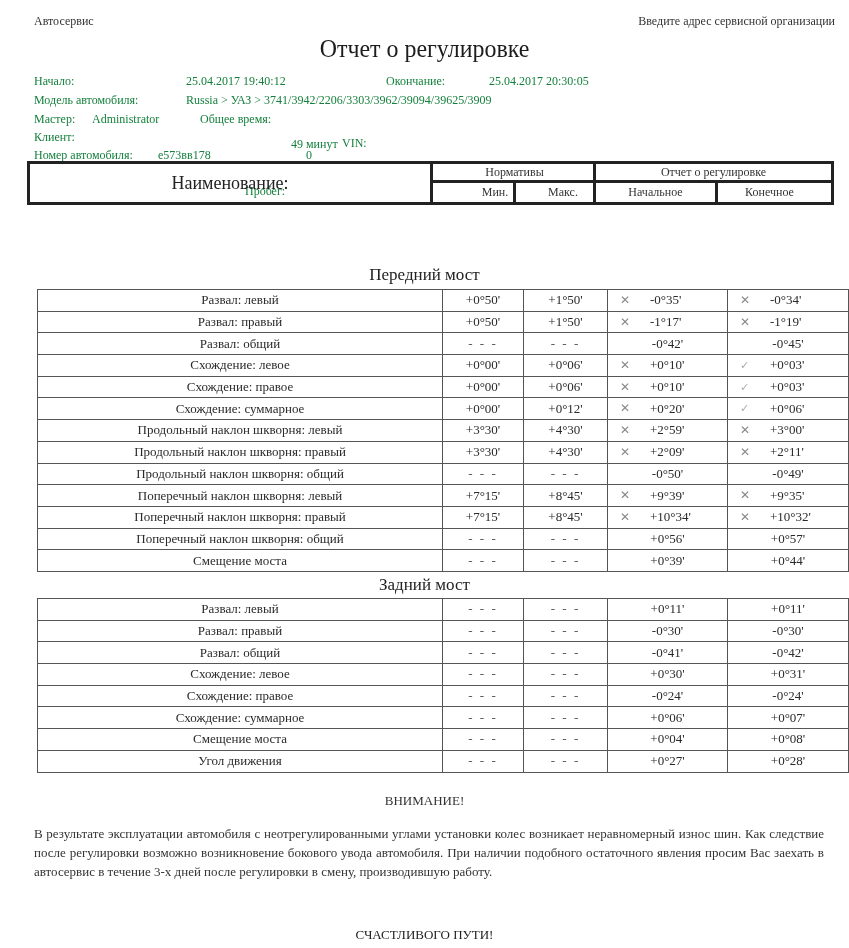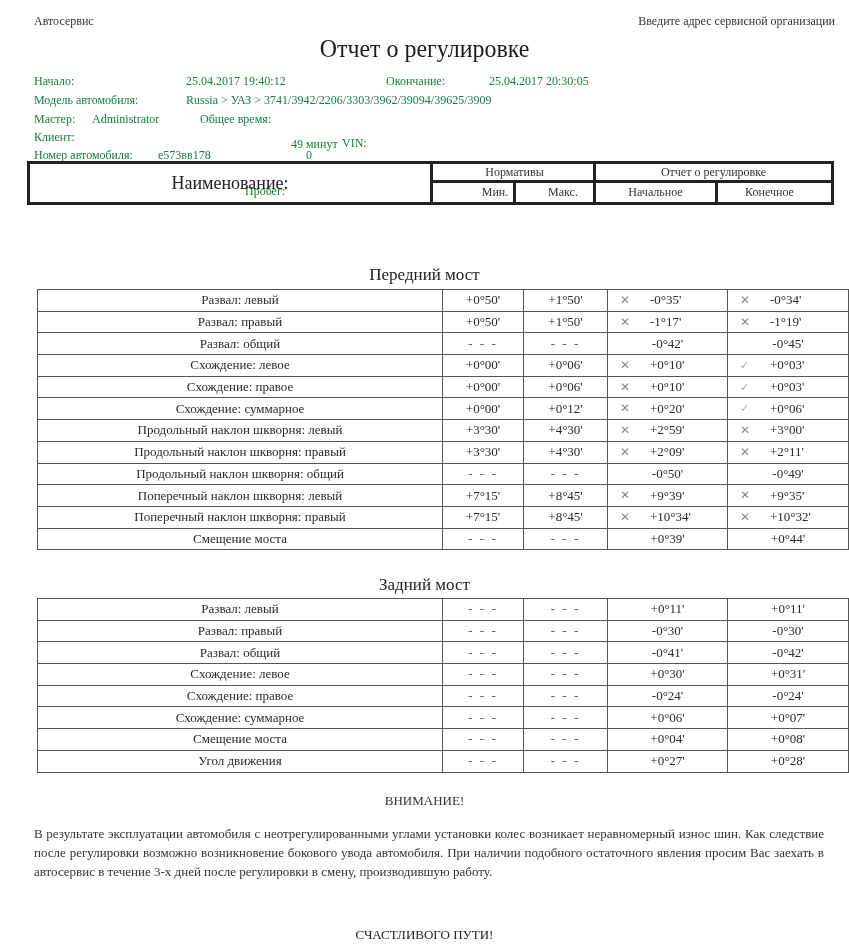--- a/index.html
+++ b/index.html
@@ -375,20 +375,43 @@
           </div>
         </td>
         <td class="c-final">
           <div class="valwrap has-mark">
             <span class="mark">✕</span>
             <span>+10°32'</span>
           </div>
         </td>
       </tr>
       <tr>
+        <td class="c-name">Поперечный наклон шкворня: общий</td>
+        <td class="c-min">
+          <div class="valwrap">
+            <span class="dash">- - -</span>
+          </div>
+        </td>
+        <td class="c-max">
+          <div class="valwrap">
+            <span class="dash">- - -</span>
+          </div>
+        </td>
+        <td class="c-init">
+          <div class="valwrap">
+            <span>+0°56'</span>
+          </div>
+        </td>
+        <td class="c-final">
+          <div class="valwrap">
+            <span>+0°57'</span>
+          </div>
+        </td>
+      </tr>
+      <tr>
         <td class="c-name">Смещение моста</td>
         <td class="c-min">
           <div class="valwrap">
             <span class="dash">- - -</span>
           </div>
         </td>
         <td class="c-max">
           <div class="valwrap">
             <span class="dash">- - -</span>
           </div>

